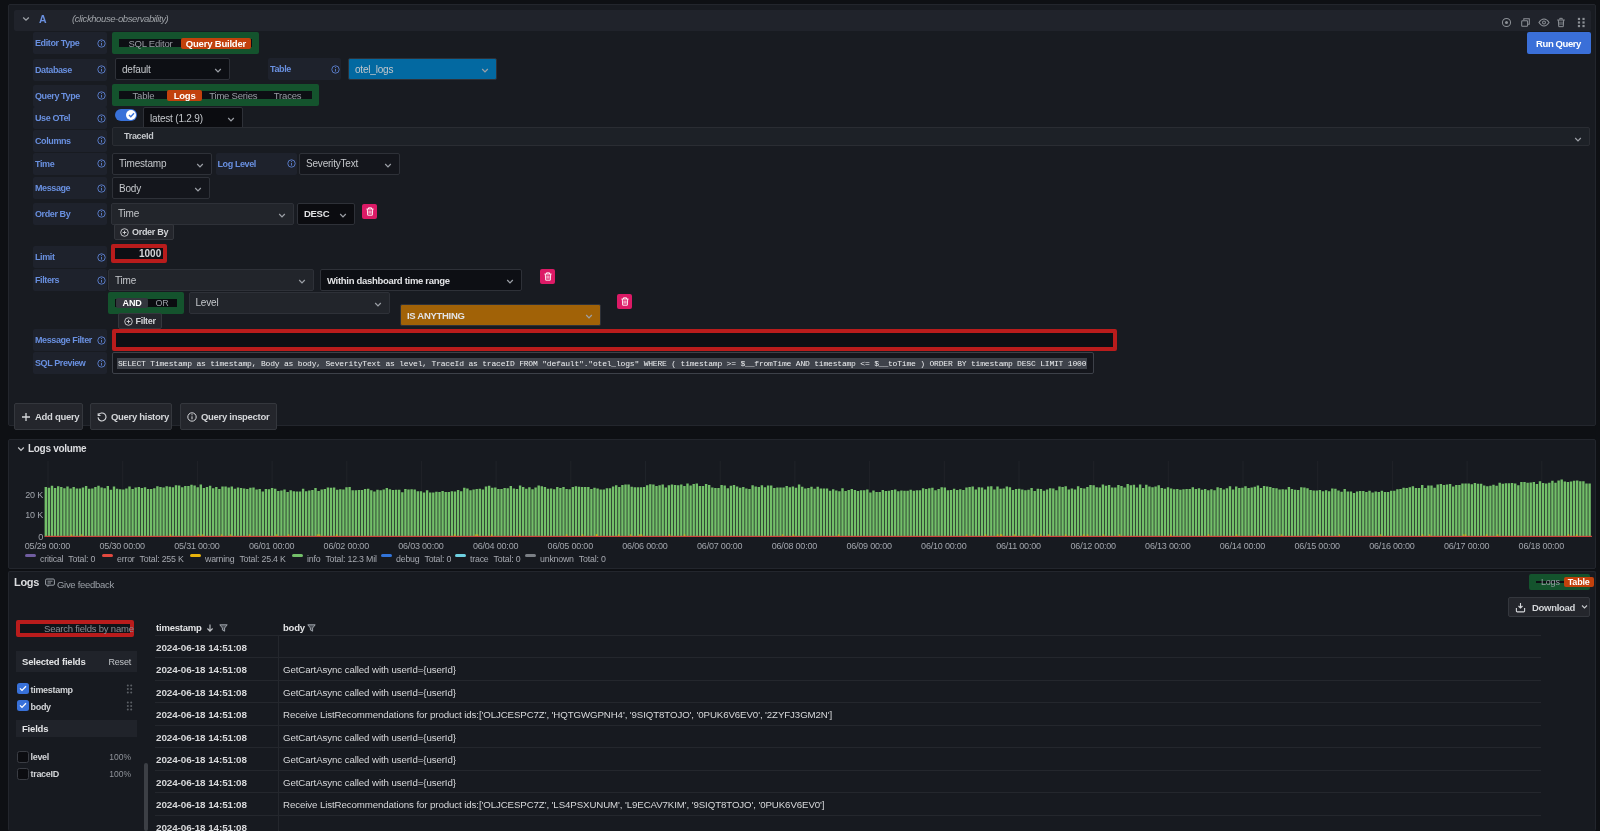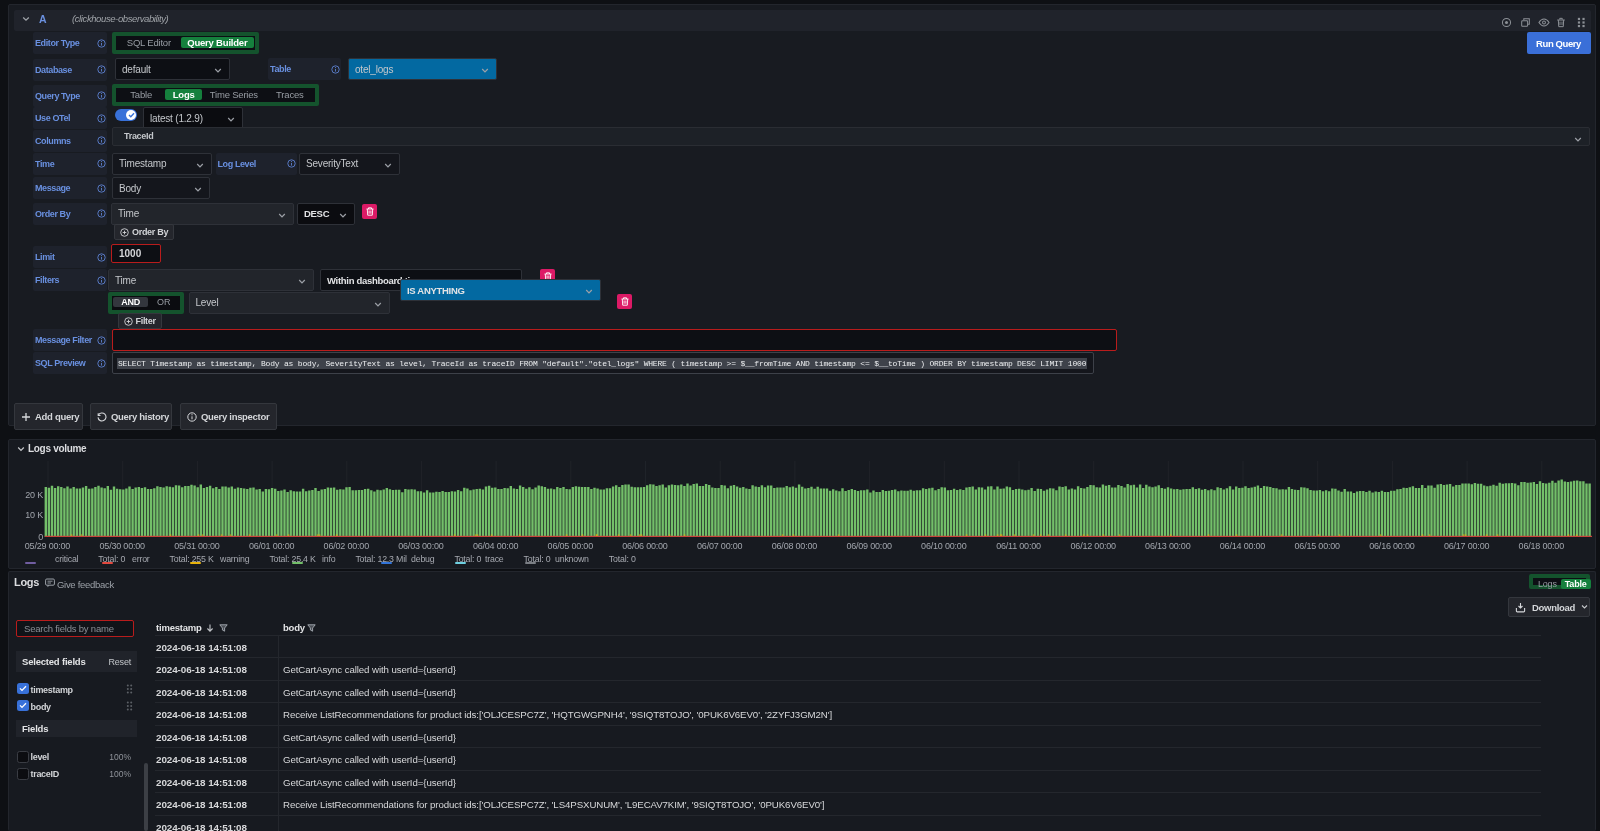--- a/index.html
+++ b/index.html
@@ -4,31 +4,31 @@
 html,body{width:1600px;height:831px;overflow:hidden}
 body{background:#0e1014;font-family:"Liberation Sans",sans-serif;color:#d5d6d9;position:relative}
 .abs{position:absolute}
 .qpanel{position:absolute;left:8px;top:4px;width:1588px;height:421.5px;background:#181b21;border:1px solid #23262d;border-radius:2px}
 .qhdr{position:absolute;left:13.5px;top:9.5px;width:1577px;height:21px;background:#20232b;border-radius:2px}
 .chip{position:absolute;height:22px;background:#1e222c;border-radius:2px;display:flex;align-items:center;justify-content:space-between;padding:0 1.5px 0 2px;color:#6990e0;font-size:9px;font-weight:600;letter-spacing:-0.4px;white-space:nowrap}
 .sel{position:absolute;height:22px;background:#14161c;border:1px solid #2e3138;border-radius:2px;display:flex;align-items:center;padding:0 6px;color:#c4c7cb;font-size:10px;letter-spacing:-0.2px;white-space:nowrap}
 .sel.lt{background:#22252b}
 .sel.b{color:#e2e3e5;font-weight:600;font-size:9.5px;letter-spacing:-0.3px}
 .sel .cv{position:absolute;right:7px;top:8px}
-.inp{position:absolute;height:21px;background:#0d0f14;border:1px solid #b91c1c;border-radius:2px;color:#d5d6d9;font-size:10px;display:flex;align-items:center;padding:0 7px;white-space:nowrap}
-.seg{position:absolute;height:22px;background:#0d0f14;border:4px solid #14532d;border-radius:2px;display:flex;align-items:flex-start;padding:1px;white-space:nowrap}
+.inp{position:absolute;height:21px;background:#0d0f14;border:4px solid #b91c1c;border-radius:2px;color:#d5d6d9;font-size:10px;display:flex;align-items:center;padding:0 24px;white-space:nowrap}
+.seg{position:absolute;height:22px;background:#0d0f14;border:7px solid #14532d;border-radius:2px;display:flex;align-items:center;padding:1px;white-space:nowrap}
 .seg span{display:flex;align-items:center;justify-content:center;color:#989da4;font-size:9.5px;letter-spacing:-0.2px;font-weight:400;white-space:nowrap}
-.seg span.on{background:#15803d;color:#fff;font-weight:700;border-radius:2px}
+.seg span.on{background:#c2410c;color:#fff;font-weight:700;border-radius:2px}
 .sbtn{position:absolute;height:16px;background:#24262c;border:1px solid #34373d;border-radius:2px;display:flex;align-items:center;gap:3px;padding:0 5px;color:#d2d4d7;font-size:9px;font-weight:700;letter-spacing:-0.3px;white-space:nowrap}
 .bbtn{position:absolute;height:27px;background:#24262c;border:1px solid #34373d;border-radius:2px;display:flex;align-items:center;gap:4px;padding:0 6px;color:#d5d7da;font-size:9.5px;font-weight:700;letter-spacing:-0.3px;white-space:nowrap}
 .del{position:absolute;width:15px;height:15px;background:#dc1a66;border-radius:2px;display:flex;align-items:center;justify-content:center}
 .panel{position:absolute;background:#171a20;border:1px solid #23262d;border-radius:2px}
 .ptitle{font-weight:700;font-size:10px;color:#dcdde0;letter-spacing:-0.3px;white-space:nowrap}
 .axl{font-family:"Liberation Sans",sans-serif;font-size:9px;fill:#a1a5ac;letter-spacing:-0.2px}
-.leg{position:absolute;display:flex;align-items:flex-end;gap:18px;font-size:8.8px;letter-spacing:-0.2px;color:#a6a9b0;white-space:nowrap}
+.leg{position:absolute;display:flex;align-items:flex-start;gap:3px;font-size:8.8px;letter-spacing:-0.2px;color:#a6a9b0;white-space:nowrap}
 .leg .dash{width:11px;height:2.5px;border-radius:1.5px;margin-right:1px}
 .leg b{font-weight:400;color:#a6a9b0;margin-left:2px}
 .hic{position:absolute;top:7px}
 .thdr{position:absolute;font-size:9.5px;font-weight:700;color:#e3e4e6;letter-spacing:-0.2px;white-space:nowrap}
 .trow{position:absolute;left:155px;width:1386px;height:22.5px;border-top:1px solid #24272d;font-size:9.7px;font-weight:500;letter-spacing:-0.1px;color:#d7d8da;white-space:nowrap;overflow:hidden}
 .trow .ts{position:absolute;left:1px;top:6px;font-weight:600;font-size:9.9px;letter-spacing:-0.1px}
 .trow .bd{position:absolute;left:128px;top:6px}
 .shdr{position:absolute;left:16px;width:121px;background:#1e2127;display:flex;align-items:center;justify-content:space-between;padding:0 6px;color:#e3e4e6;font-weight:700;font-size:9.5px;letter-spacing:-0.2px;white-space:nowrap;background:#20232a}
 .fl{position:absolute;font-size:9px;font-weight:700;letter-spacing:-0.3px;color:#d2d4d7;white-space:nowrap}
 .pct{position:absolute;font-size:8.5px;color:#8f939a;text-align:right}
@@ -258,21 +258,21 @@
       <path d="M0.5 2 H7.5 M2.5 2 V0.8 H5.5 V2 M1.3 2 L1.7 8.2 H6.3 L6.7 2 M3.1 3.5 V6.7 M4.9 3.5 V6.7" stroke="#fff" stroke-width="0.9" fill="none"></path>
     </svg>
   </div>
 <div class="seg" style="left:108px;top:291.5px;width:76px;background:#0b0c10">
  <span class="on" style="width:39px;background:#33363d;font-size:9px">AND</span>
     <span style="width:34px;font-size:9px">OR</span>
 </div>
 <div class="sel lt" style="left:188.5px;top:291.5px;width:201px">Level<svg class="cv" width="8" height="7" viewBox="0 0 8 7">
       <path d="M1.2 2 L4 4.8 L6.8 2" stroke="#9da1a8" stroke-width="1.2" fill="none"></path>
     </svg></div>
-<div class="sel b" style="left:400px;top:279px;width:201px;background:#0369a1">IS ANYTHING<svg class="cv" width="8" height="7" viewBox="0 0 8 7">
+<div class="sel b" style="left:400px;top:304px;width:201px;background:#a16207">IS ANYTHING<svg class="cv" width="8" height="7" viewBox="0 0 8 7">
       <path d="M1.2 2 L4 4.8 L6.8 2" stroke="#9da1a8" stroke-width="1.2" fill="none"></path>
     </svg></div>
 <div class="del" style="left:617px;top:294px">
     <svg width="8" height="9" viewBox="0 0 8 9">
       <path d="M0.5 2 H7.5 M2.5 2 V0.8 H5.5 V2 M1.3 2 L1.7 8.2 H6.3 L6.7 2 M3.1 3.5 V6.7 M4.9 3.5 V6.7" stroke="#fff" stroke-width="0.9" fill="none"></path>
     </svg>
   </div>
 <div class="sbtn" style="left:117.5px;top:313px"><svg width="9" height="9" viewBox="0 0 9 9">
       <circle cx="4.5" cy="4.5" r="3.8" stroke="#d2d4d7" stroke-width="0.9" fill="none"></circle>
       <path d="M4.5 2.7 V6.3 M2.7 4.5 H6.3" stroke="#d2d4d7" stroke-width="0.9"></path>

